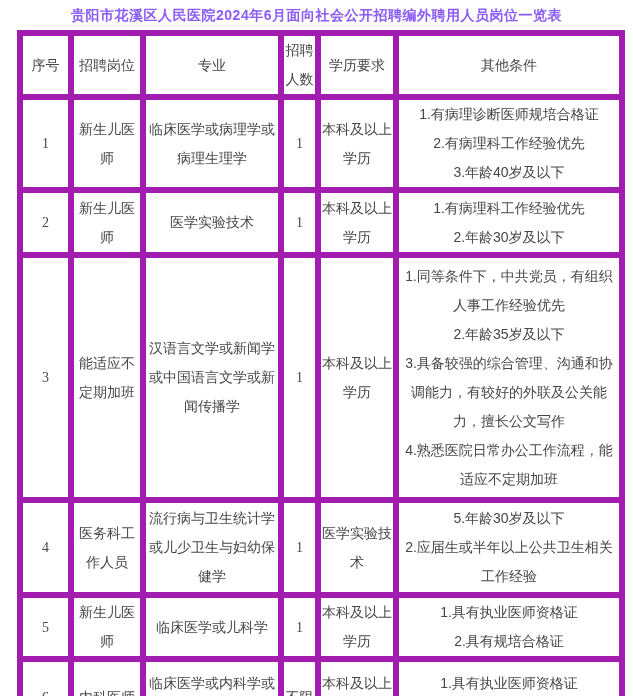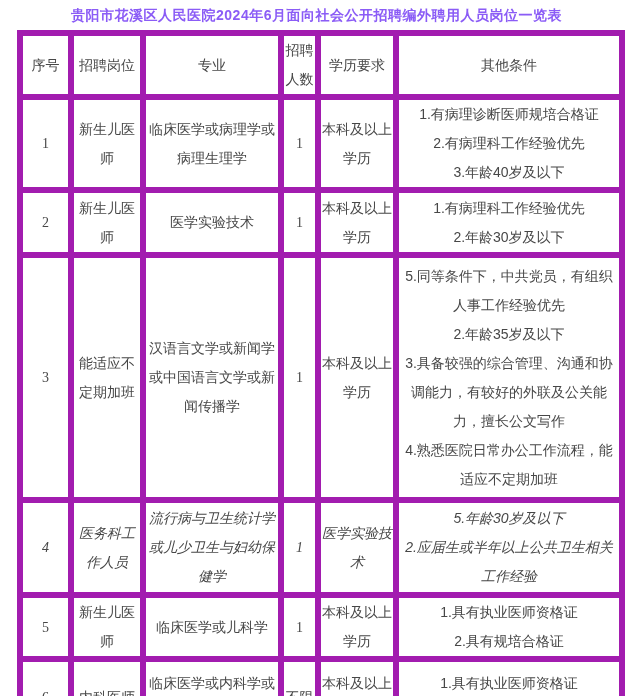--- a/index.html
+++ b/index.html
@@ -55,21 +55,21 @@
   }
   .num {
     font-family: "Liberation Serif", "DejaVu Serif", serif;
     color: #4a627b;
   }
   .small { font-size: 12px; color: #4d4d4d; }
   tr.hdr  td { height: 58px; }
   tr.r1 td { height: 86px; }
   tr.r2 td { height: 59px; }
   tr.r3 td { height: 239px; }
-  tr.r4 td { height: 89px; font-style: italic; }
+  tr.r4 td { height: 89px; }
   tr.r5 td { height: 57px; }
   tr.r6 td { height: 71px; }
 </style>
 </head>
 <body>
 
 <div class="page-title">贵阳市花溪区人民医院2024年6月面向社会公开招聘编外聘用人员岗位一览表</div>
 
 <table class="jobs">
   <colgroup>
@@ -116,21 +116,21 @@
     </td>
   </tr>
 
   <tr class="r3">
     <td class="num">3</td>
     <td class="c-pos">能适应不定期加班</td>
     <td class="c-major">汉语言文学或新闻学或中国语言文学或新闻传播学</td>
     <td class="num">1</td>
     <td class="c-edu">本科及以上学历</td>
     <td class="c-cond">
-      <div>5.同等条件下，中共党员，有组织人事工作经验优先</div>
+      <div>1.同等条件下，中共党员，有组织人事工作经验优先</div>
       <div>2.年龄35岁及以下</div>
       <div>3.具备较强的综合管理、沟通和协调能力，有较好的外联及公关能力，擅长公文写作</div>
       <div>4.熟悉医院日常办公工作流程，能适应不定期加班</div>
     </td>
   </tr>
 
   <tr class="r4">
     <td class="num">4</td>
     <td class="c-pos">医务科工作人员</td>
     <td class="c-major">流行病与卫生统计学或儿少卫生与妇幼保健学</td>

